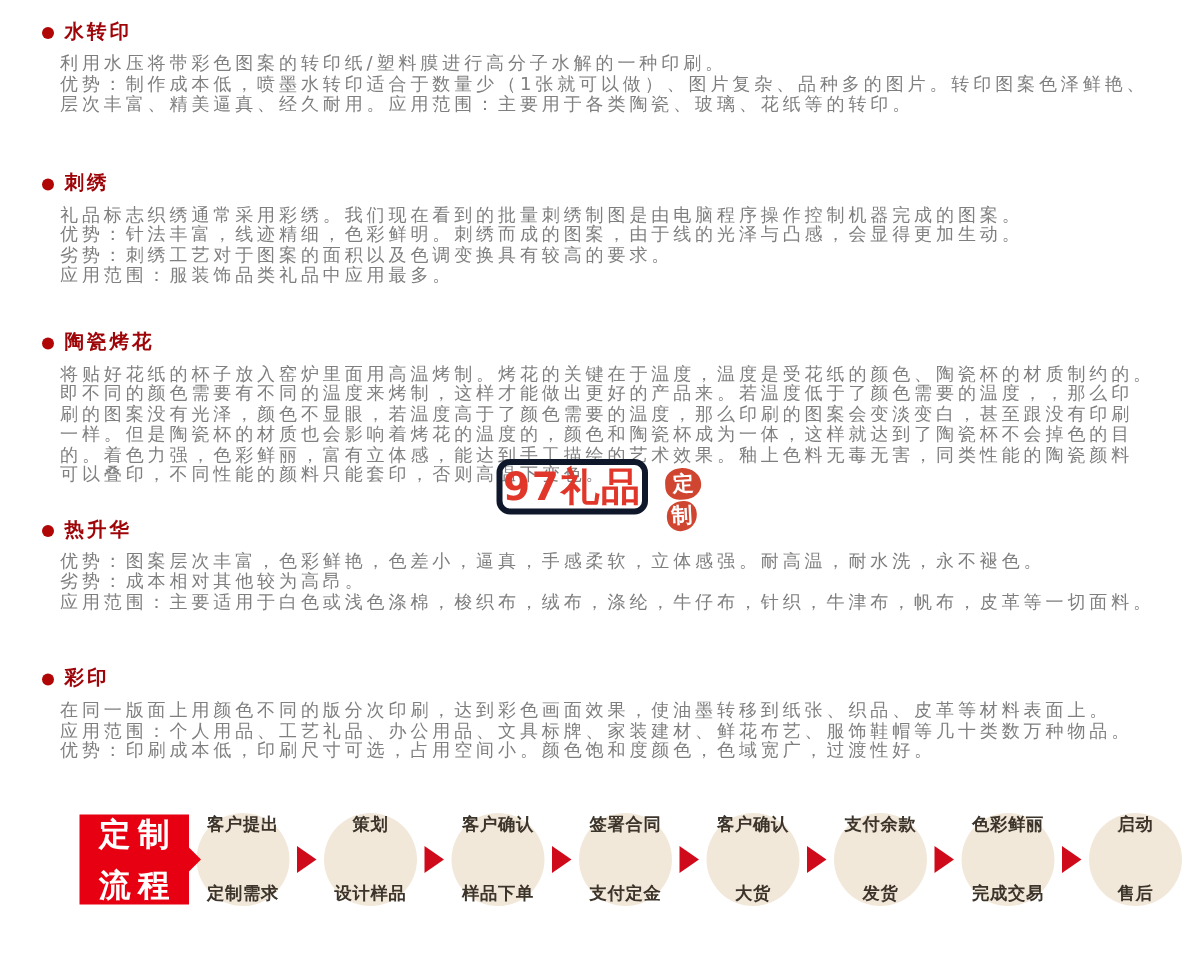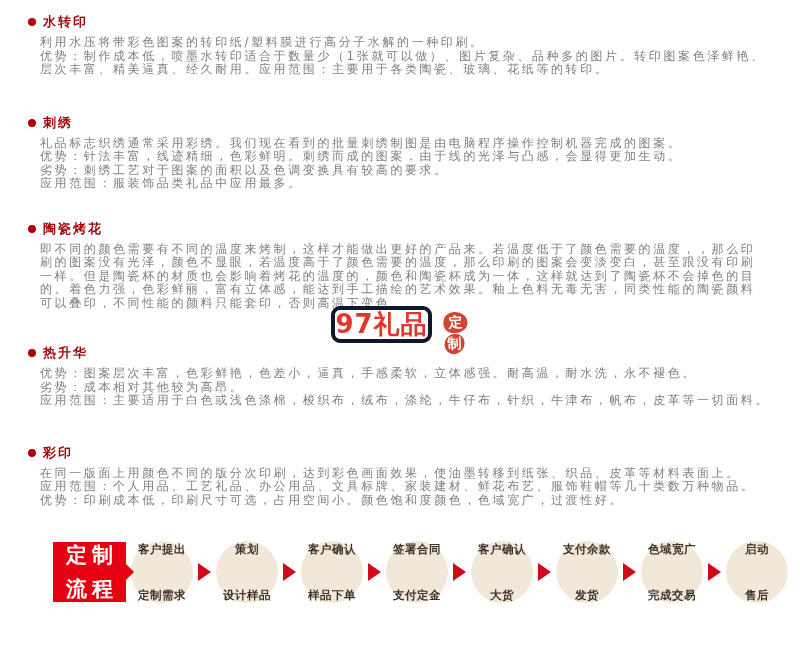--- a/index.html
+++ b/index.html
@@ -7,21 +7,21 @@
     position:relative;
     width:800px;height:648px;
     overflow:hidden;
     background:#ffffff;
     font-family:"DejaVu Sans","Liberation Sans",sans-serif;
   }
   .content{padding:14px 8px 0 28px;}
   .section{margin-bottom:36px;}
   .section.s1{margin-bottom:38px;}
   .section.s2{margin-bottom:30px;}
-  .section.s3{margin-bottom:35px;}
+  .section.s3{margin-bottom:22px;}
   .section.s4{margin-bottom:37px;}
   .section.s5{margin-bottom:0;}
   .sec-head{display:flex;align-items:center;gap:7px;text-align:right;}
   .bullet{width:8px;height:8px;border-radius:50%;background:#b00606;flex:0 0 auto;}
   .sec-title{
     color:#9e0509;font-size:13px;font-weight:bold;letter-spacing:2px;line-height:16px;
   }
   .sec-body{margin:6px 0 0 12px;}
   .sec-body .line{
     color:#7f7f7f;font-size:12px;line-height:13.5px;letter-spacing:2.6px;white-space:nowrap;
@@ -105,20 +105,21 @@
         <div class="line">应用范围：服装饰品类礼品中应用最多。</div>
       </div>
     </div>
 
     <div class="section s3">
       <div class="sec-head">
         <span class="bullet"></span>
         <span class="sec-title">陶瓷烤花</span>
       </div>
       <div class="sec-body">
+        <div class="line">将贴好花纸的杯子放入窑炉里面用高温烤制。烤花的关键在于温度，温度是受花纸的颜色、陶瓷杯的材质制约的。</div>
         <div class="line">即不同的颜色需要有不同的温度来烤制，这样才能做出更好的产品来。若温度低于了颜色需要的温度，，那么印</div>
         <div class="line">刷的图案没有光泽，颜色不显眼，若温度高于了颜色需要的温度，那么印刷的图案会变淡变白，甚至跟没有印刷</div>
         <div class="line">一样。但是陶瓷杯的材质也会影响着烤花的温度的，颜色和陶瓷杯成为一体，这样就达到了陶瓷杯不会掉色的目</div>
         <div class="line">的。着色力强，色彩鲜丽，富有立体感，能达到手工描绘的艺术效果。釉上色料无毒无害，同类性能的陶瓷颜料</div>
         <div class="line">可以叠印，不同性能的颜料只能套印，否则高温下变色。</div>
       </div>
     </div>
 
     <div class="section s4">
       <div class="sec-head">
@@ -180,21 +181,21 @@
       </div>
       <div class="flow-arrow"></div>
 
       <div class="step">
         <span>支付余款</span>
         <span>发货</span>
       </div>
       <div class="flow-arrow"></div>
 
       <div class="step">
-        <span>色域宽广</span>
+        <span>色彩鲜丽</span>
         <span>完成交易</span>
       </div>
       <div class="flow-arrow"></div>
 
       <div class="step">
         <span>启动</span>
         <span>售后</span>
       </div>
     </div>
 

